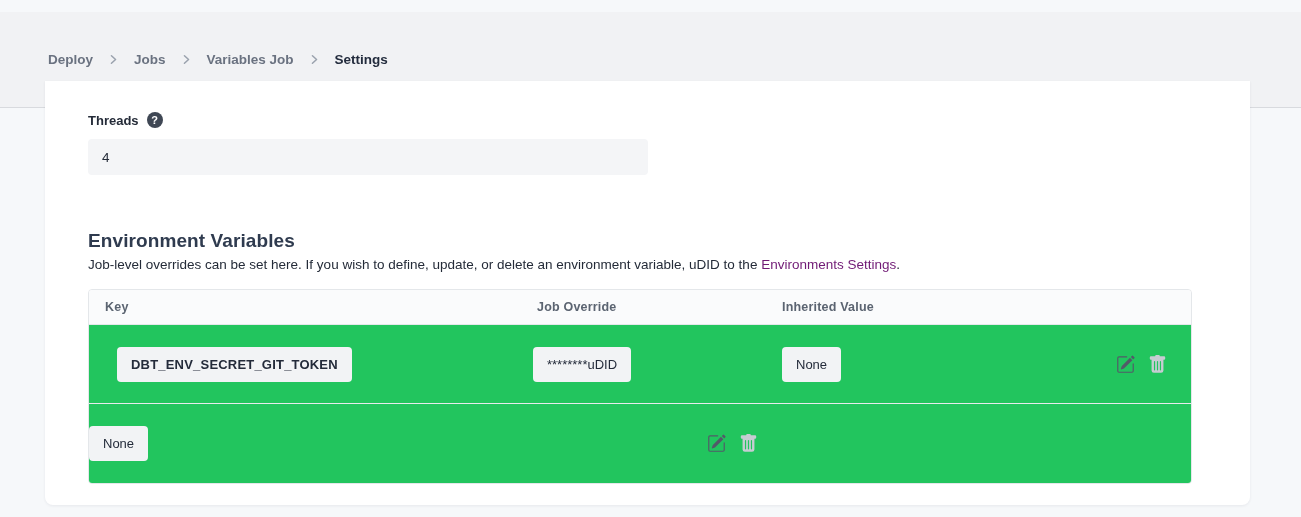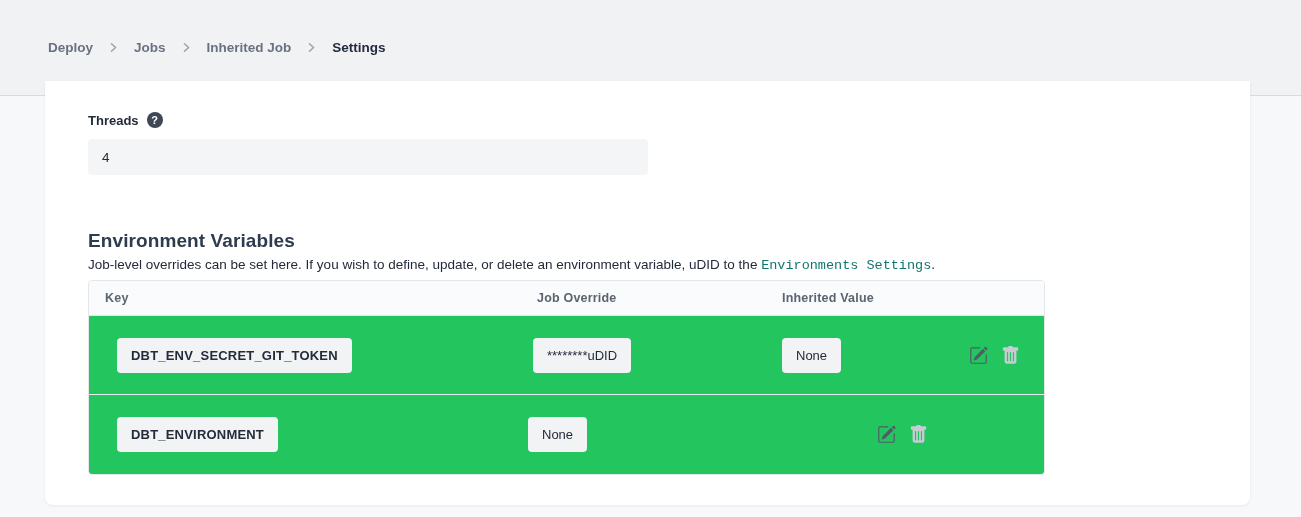--- a/index.html
+++ b/index.html
@@ -6,21 +6,21 @@
   html, body { width: 1301px; height: 517px; }
   body {
     font-family: "Liberation Sans", sans-serif;
     background: #f6f8fa;
     position: relative;
     overflow: hidden;
   }
 
   
   .topbar {
-    position: absolute; top: 0; left: 0;
+    position: absolute; top: 12px; left: 0;
     width: 1301px; height: 96px;
     background: #f1f2f4;
     border-bottom: 1px solid #d8dade;
     display: flex; align-items: center; justify-content: space-between;
     padding: 0 39px 0 48px;
   }
   .breadcrumb { display: flex; align-items: center; gap: 15px; }
   .crumb {
     font-size: 13.5px; font-weight: 700; color: #6a7280;
     cursor: pointer; white-space: nowrap;
@@ -68,26 +68,26 @@
     font-size: 13.5px; color: #242b38;
   }
 
   
   .section-title {
     margin-top: 55px;
     font-size: 19px; font-weight: 700; color: #2f3b4f;
     letter-spacing: 0.1px;
   }
   .section-desc { margin-top: 5px; font-size: 13.5px; color: #242b38; }
-  .section-desc a { color: #0f766e; text-decoration: none; cursor: pointer; font-family: Liberation Mono, monospace; }
+  .section-desc a { color: #701a75; text-decoration: none; cursor: pointer; }
 
   
   .env-table {
-    margin-top: 7px;
-    width: 957px;
+    margin-top: 17px;
+    width: 1104px;
     border: 1px solid #e4e7ea;
     border-radius: 4px;
     overflow: hidden;
     background: #ffffff;
   }
   .thead, .trow {
     display: grid;
     grid-template-columns: 439px 254px 1fr 92px;
     align-items: center;
   }
@@ -137,21 +137,21 @@
       <svg viewBox="0 0 16 16" fill="none" stroke="currentColor" stroke-width="2.2" stroke-linecap="round" stroke-linejoin="round">
           <path d="M5 2.5 L11 8 L5 13.5"></path>
         </svg>
     </span>
     <span class="crumb">Jobs</span>
     <span class="crumb-sep">
       <svg viewBox="0 0 16 16" fill="none" stroke="currentColor" stroke-width="2.2" stroke-linecap="round" stroke-linejoin="round">
           <path d="M5 2.5 L11 8 L5 13.5"></path>
         </svg>
     </span>
-    <span class="crumb">Inherited Job</span>
+    <span class="crumb">Variables Job</span>
     <span class="crumb-sep">
       <svg viewBox="0 0 16 16" fill="none" stroke="currentColor" stroke-width="2.2" stroke-linecap="round" stroke-linejoin="round">
           <path d="M5 2.5 L11 8 L5 13.5"></path>
         </svg>
     </span>
     <span class="crumb active">Settings</span>
   </nav>
 
 </header>
 
@@ -199,23 +199,20 @@
         <span style="display:inline-flex;">
           <svg viewBox="0 0 16 16" fill="currentColor" width="19" height="19">
             <path d="M2.5 1a1 1 0 0 0-1 1v1a1 1 0 0 0 1 1H3v9a2 2 0 0 0 2 2h6a2 2 0 0 0 2-2V4h.5a1 1 0 0 0 1-1V2a1 1 0 0 0-1-1H10a1 1 0 0 0-1-1H7a1 1 0 0 0-1 1H2.5zm3 4a.5.5 0 0 1 .5.5v7a.5.5 0 0 1-1 0v-7a.5.5 0 0 1 .5-.5zM8 5a.5.5 0 0 1 .5.5v7a.5.5 0 0 1-1 0v-7A.5.5 0 0 1 8 5zm3 .5v7a.5.5 0 0 1-1 0v-7a.5.5 0 0 1 1 0z"></path>
           </svg>
         </span>
       </button>
     </div>
   </div>
 
   <div class="trow">
-    <div class="td c-key">
-      <span class="pill key-pill">DBT_ENVIRONMENT</span>
-    </div>
     <div class="td c-ovr">
       <span class="pill">None</span>
     </div>
     <div class="td c-actions">
       <button class="icon-btn edit">
         <span style="display:inline-flex;">
           <svg viewBox="0 0 16 16" fill="currentColor" width="19" height="19">
             <path d="M15.502 1.94a.5.5 0 0 1 0 .706L14.459 3.69l-2-2L13.502.646a.5.5 0 0 1 .707 0l1.293 1.293zm-1.75 2.456-2-2L4.939 9.21a.5.5 0 0 0-.121.196l-.805 2.414a.25.25 0 0 0 .316.316l2.414-.805a.5.5 0 0 0 .196-.12l6.813-6.814z"></path>
             <path d="M1 13.5A1.5 1.5 0 0 0 2.5 15h11a1.5 1.5 0 0 0 1.5-1.5v-6a.5.5 0 0 0-1 0v6a.5.5 0 0 1-.5.5h-11a.5.5 0 0 1-.5-.5v-11a.5.5 0 0 1 .5-.5H9a.5.5 0 0 0 0-1H2.5A1.5 1.5 0 0 0 1 2.5v11z"></path>
           </svg>

